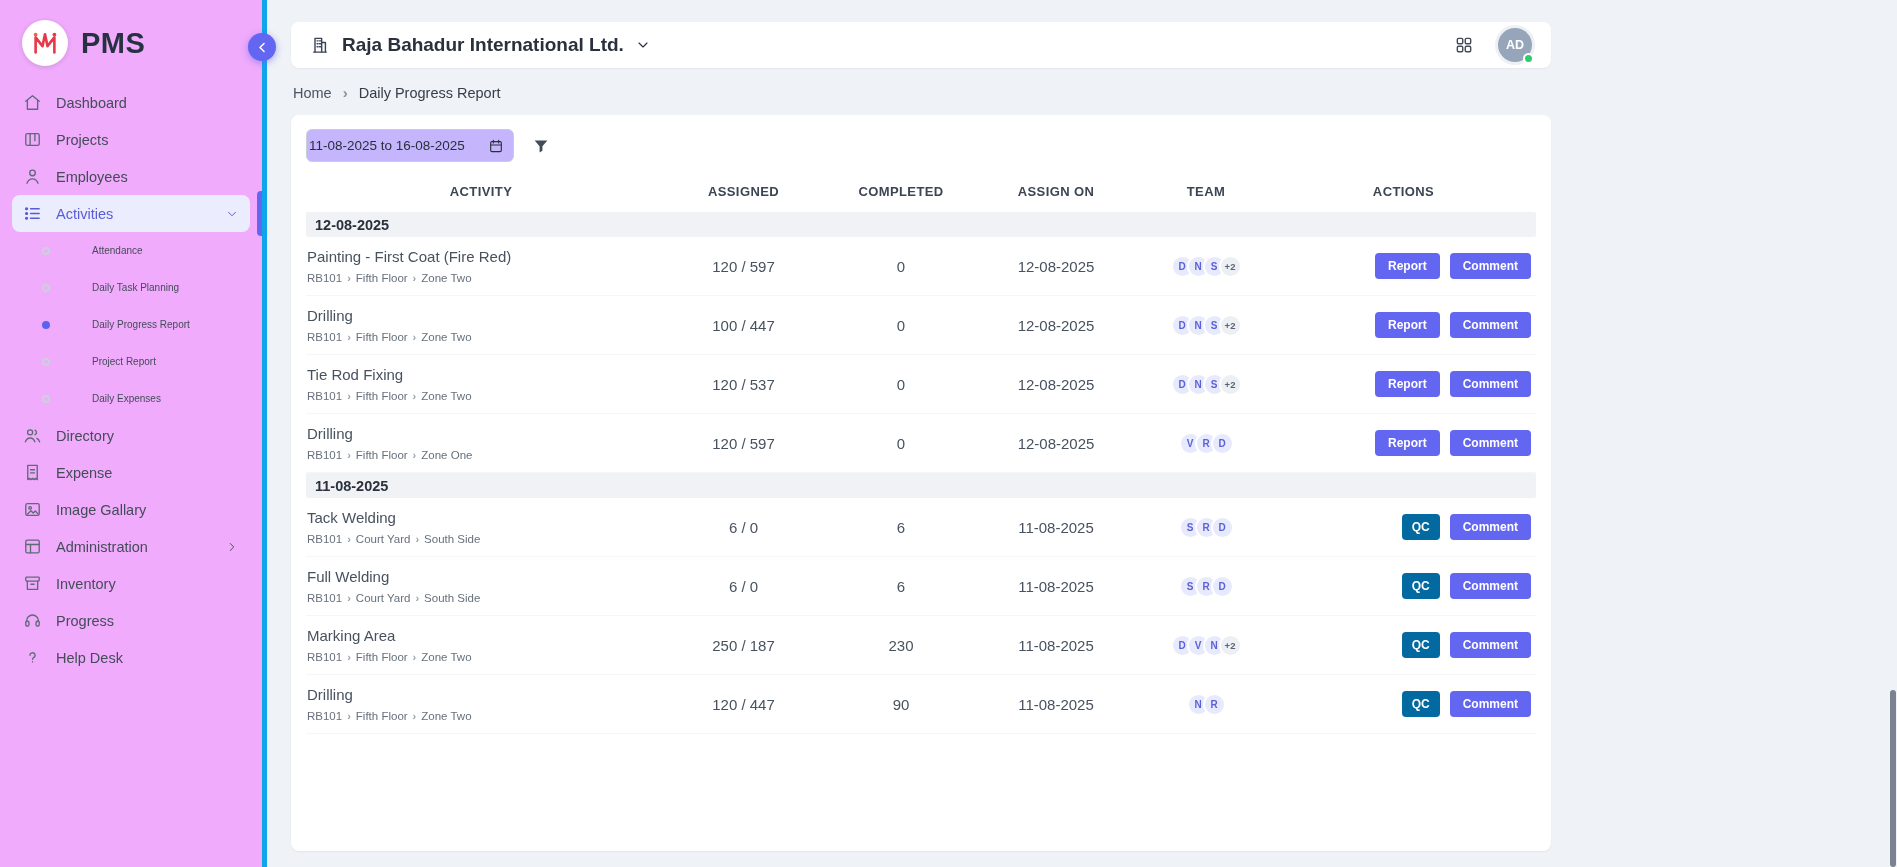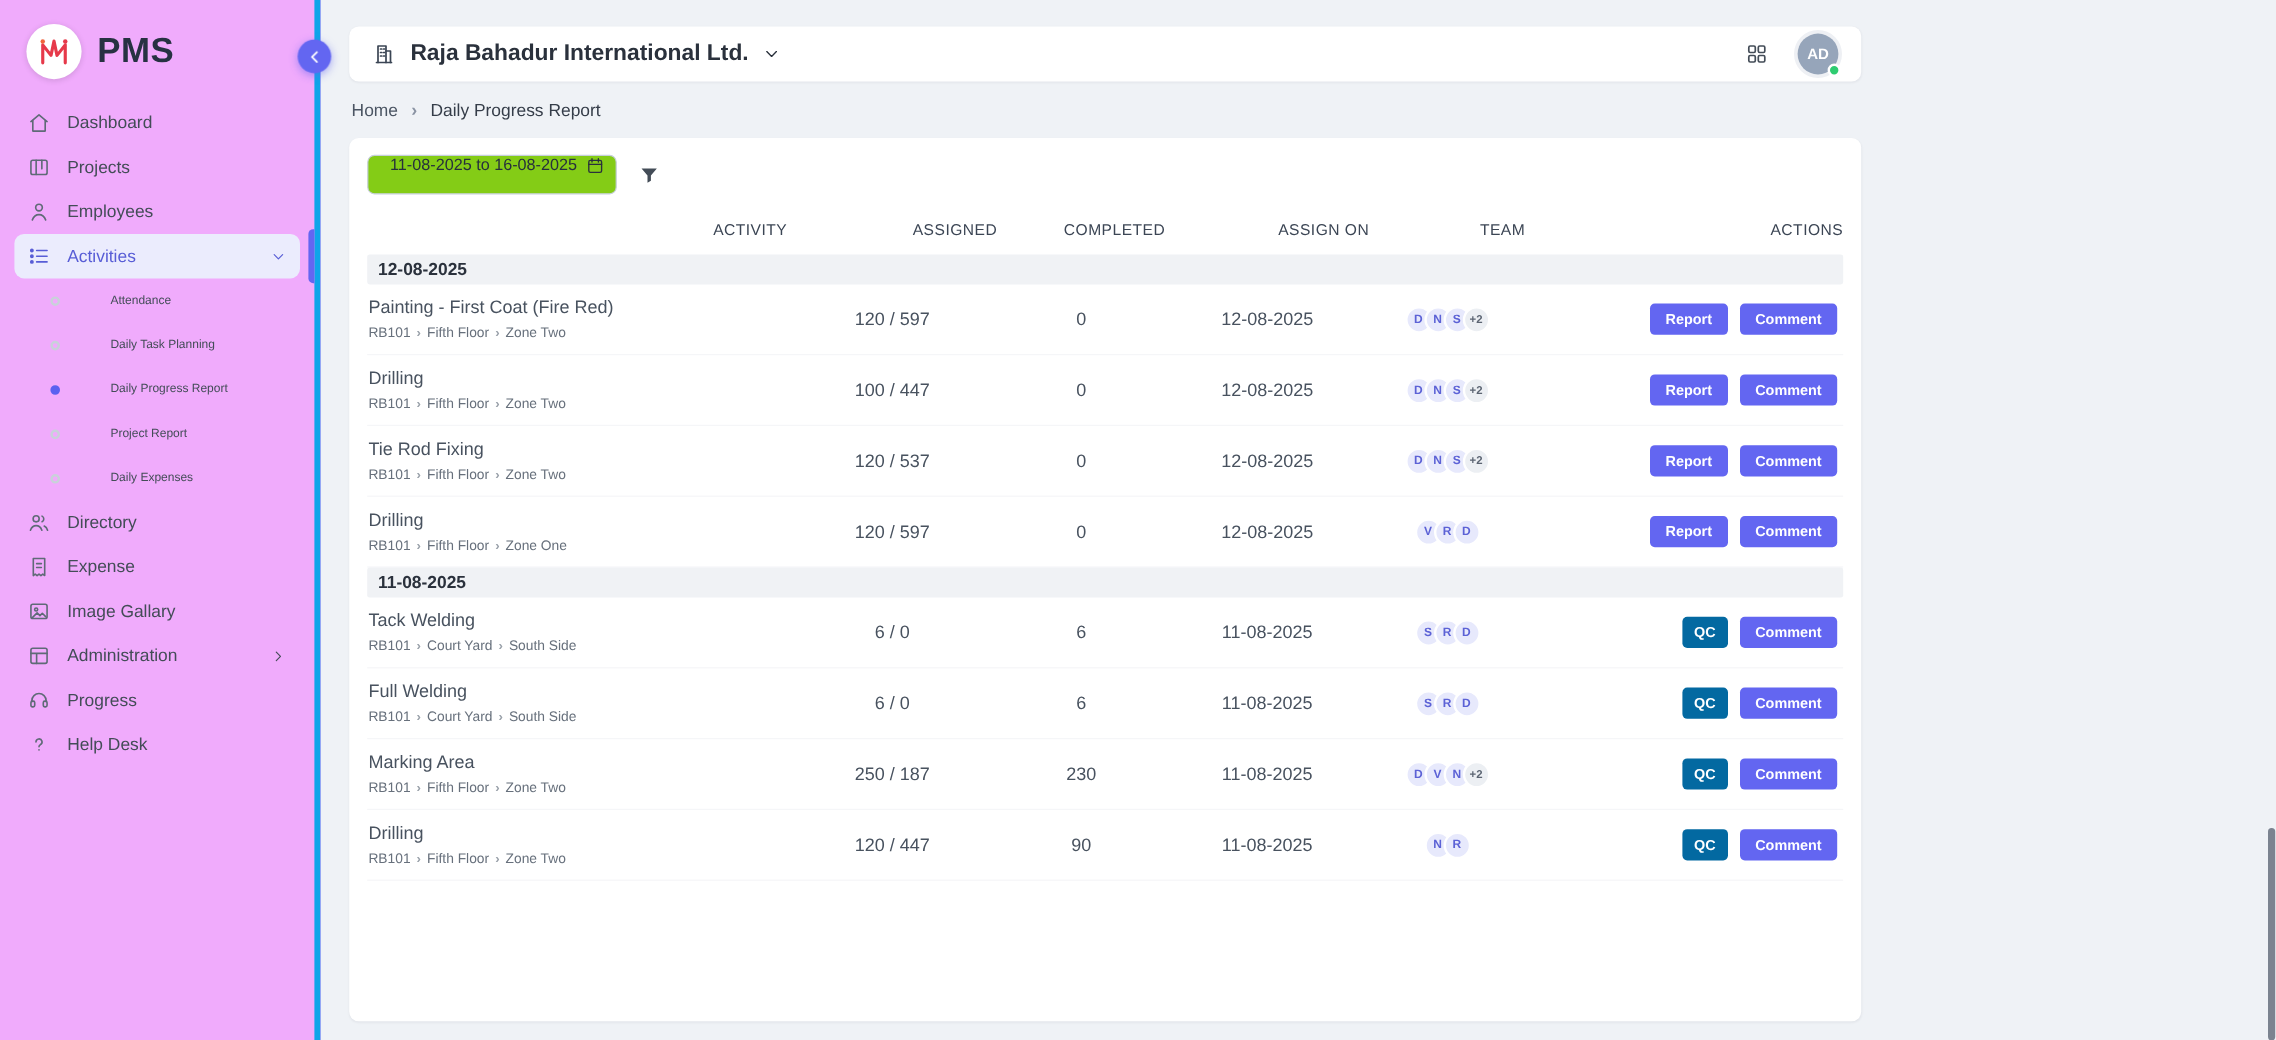--- a/index.html
+++ b/index.html
@@ -45,28 +45,28 @@
   .avatar{position:relative;width:34px;height:34px;border-radius:50%;background:#96a5ba;color:#fff;font-size:12.5px;font-weight:700;display:flex;align-items:center;justify-content:center;cursor:pointer;box-shadow:0 0 0 3px #eef0f4}
   .status-dot{position:absolute;right:-2px;bottom:-2px;width:11px;height:11px;border-radius:50%;background:#2ecc71;border:2px solid #fff}
 
   .breadcrumb{display:flex;align-items:center;gap:11px;margin:16px 0 14px;padding-left:2px;font-size:14.5px}
   .bc-home{color:#4b5563;cursor:pointer}
   .bc-sep{color:#8a93a3;font-size:15px;font-weight:700}
   .bc-cur{color:#353d49}
 
   .content-card{width:1260px;height:736px;background:#fff;border-radius:8px;padding:14px 15px;box-shadow:0 1px 2px rgba(16,24,40,.05);overflow:hidden}
   .filter-row{display:flex;align-items:center;gap:18px;margin-bottom:8px}
-  .date-input{width:208px;height:33px;border:1px solid #c6cfd9;border-radius:6px;display:flex;justify-content:space-between;padding:0 9px 0 18px;font-size:13.5px;color:#27303c;cursor:pointer;background:#84cc16}
+  .date-input{width:208px;height:33px;border:1px solid #c6cfd9;border-radius:6px;display:flex;align-items:center;justify-content:space-between;padding:0 9px 0 2px;font-size:13.5px;color:#27303c;cursor:pointer;background:#c4b5fd}
   .cal{display:flex;color:#2a313c}
   .cal svg{width:16px;height:16px}
   .funnel{display:flex;color:#434c57;cursor:pointer}
   .funnel svg{width:18px;height:18px}
 
   .t-head{display:grid;grid-template-columns:350px 175px 140px 170px 130px 1fr;height:42px;align-items:center}
-  .th{text-align:right;font-size:13px;font-weight:400;color:#3b4554;letter-spacing:.4px}
+  .th{text-align:center;font-size:13px;font-weight:700;color:#3b4554;letter-spacing:.4px}
   .group-band{height:25px;background:#f0f2f5;display:flex;align-items:center;padding:0 9px;font-size:14.5px;font-weight:700;color:#2a313c;border-radius:2px}
   .t-row{display:grid;grid-template-columns:350px 175px 140px 170px 130px 1fr;align-items:center;padding:11px 0;border-bottom:1px solid #f5f6f8}
   .col-activity{padding-left:1px}
   .act-name{font-size:15px;color:#48525f}
   .act-path{margin-top:7px;font-size:11.5px;color:#67707c;display:flex;align-items:center;gap:5px}
   .path-sep{color:#9aa1aa;font-size:11px;font-weight:700}
   .col-assigned,.col-completed,.col-assignon{text-align:center;font-size:15px;color:#48525f}
   .col-team{display:flex;justify-content:center}
   .t-av{width:23px;height:23px;border-radius:50%;background:#e7e9fc;color:#5c62d6;font-size:10px;font-weight:700;display:flex;align-items:center;justify-content:center;border:2px solid #fff;margin-left:-7px;cursor:pointer}
   .t-av:first-child{margin-left:0}
@@ -222,20 +222,31 @@
             </svg>
           </span>
     <span class="nav-label">Administration</span>
     <span class="nav-chevron">
             <svg viewBox="0 0 24 24" fill="none" stroke="currentColor" stroke-width="1.7" stroke-linecap="round" stroke-linejoin="round">
               <path d="M9 6l6 6-6 6"></path>
             </svg>
           </span>
   </div>
 
+  <div class="nav-item">
+    <span class="ic nav-icon">
+            <svg viewBox="0 0 24 24" fill="none" stroke="currentColor" stroke-width="1.7" stroke-linecap="round" stroke-linejoin="round">
+              <rect x="3.5" y="4" width="17" height="5" rx="1"></rect>
+              <path d="M5.5 9v10.5h13V9"></path>
+              <path d="M10 13h4"></path>
+            </svg>
+          </span>
+    <span class="nav-label">Inventory</span>
+
+  </div>
 
   <div class="nav-item">
     <span class="ic nav-icon">
             <svg viewBox="0 0 24 24" fill="none" stroke="currentColor" stroke-width="1.7" stroke-linecap="round" stroke-linejoin="round">
               <path d="M4.5 13.5v-1a7.5 7.5 0 0 1 15 0v1"></path>
               <rect x="3.5" y="13" width="4" height="6" rx="1.6"></rect>
               <rect x="16.5" y="13" width="4" height="6" rx="1.6"></rect>
             </svg>
           </span>
     <span class="nav-label">Progress</span>

